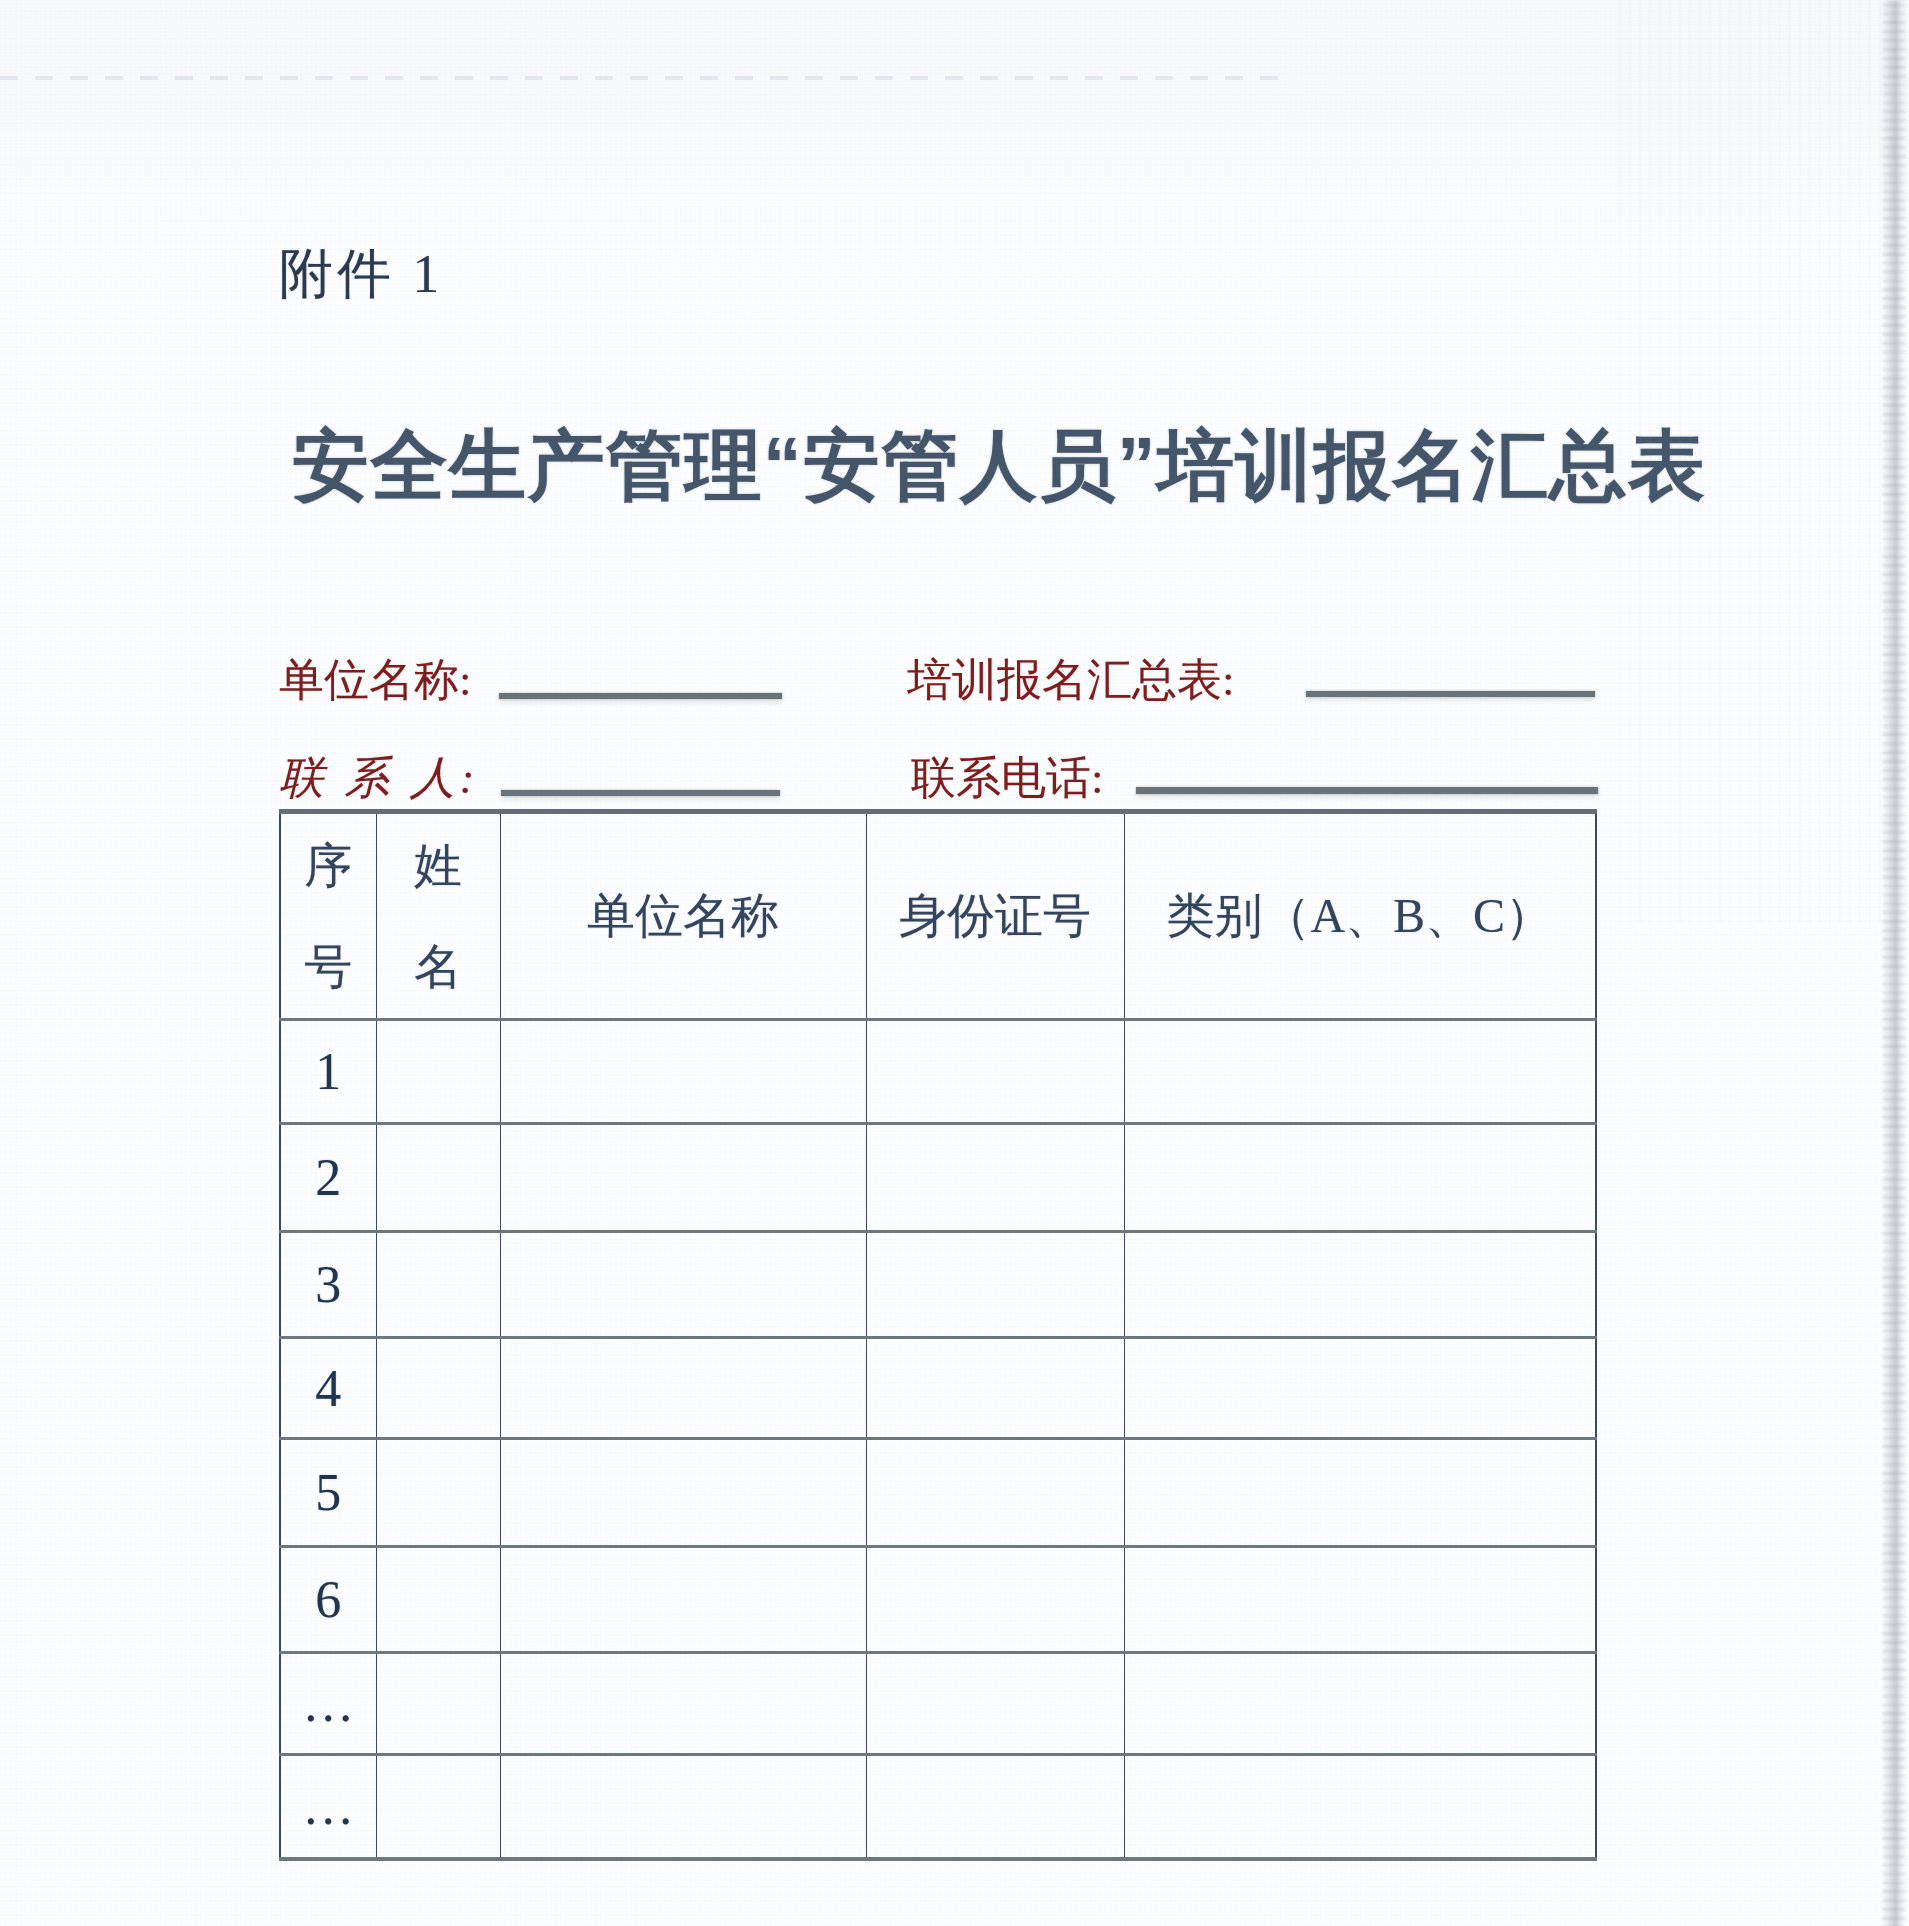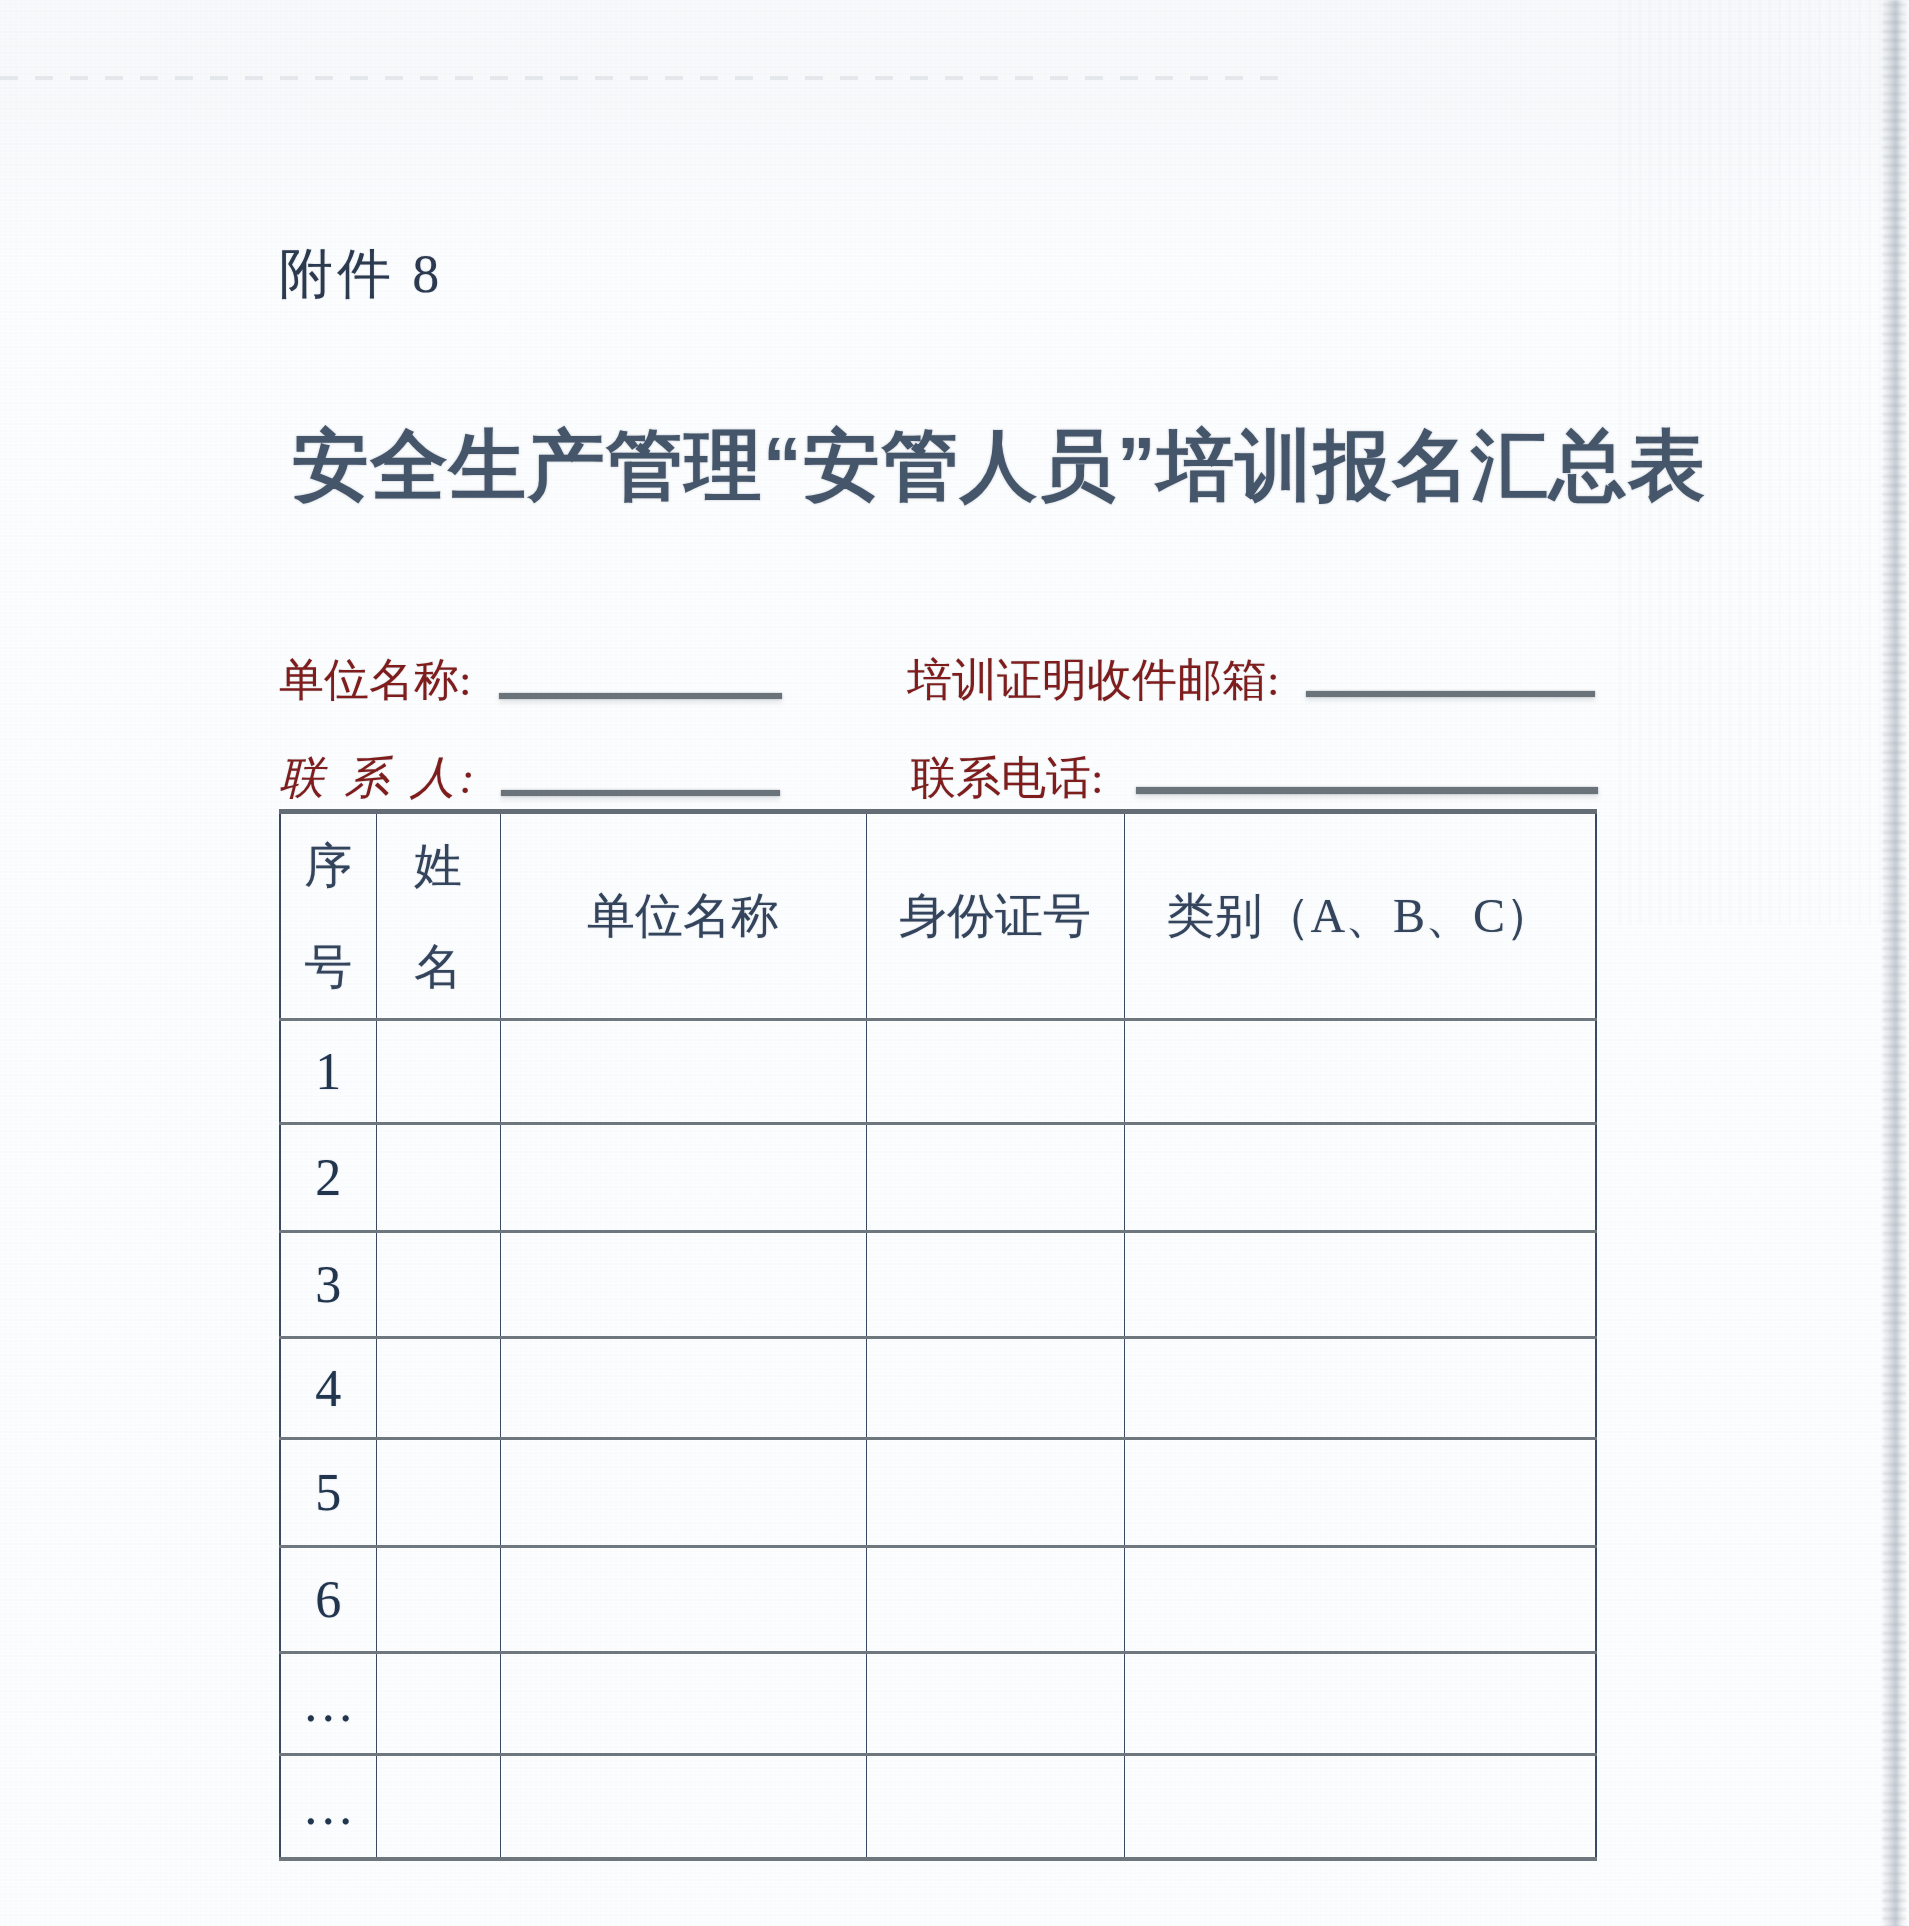--- a/index.html
+++ b/index.html
@@ -86,29 +86,29 @@
     position:absolute; left:1618px; top:0; width:270px; height:925px; pointer-events:none;
     background:repeating-linear-gradient(90deg, rgba(130,142,156,.025) 0 3.5px, rgba(255,255,255,0) 3.5px 10px);
   }
 </style>
 </head>
 <body>
 
 <div id="page">
   <div id="content">
 
-    <div class="txt attach">附件 8</div>
+    <div class="txt attach">附件 1</div>
 
     <div class="txt title">安全生产管理“安管人员”培训报名汇总表</div>
 
     <div class="txt flabel" style="left:279px; top:650px;">单位名称:</div>
     <div class="ubar" style="left:499px; top:693px; width:283px;">
       <span class="blank"></span>
     </div>
-    <div class="txt flabel" style="left:907px; top:650px;">培训证明收件邮箱:</div>
+    <div class="txt flabel" style="left:907px; top:650px;">培训报名汇总表:</div>
     <div class="ubar" style="left:1306px; top:691px; width:289px;">
       <span class="blank"></span>
     </div>
 
     <div class="txt flabel spaced" style="left:279px; top:748px;">联 系 人:</div>
     <div class="ubar" style="left:501px; top:790px; width:279px;">
       <span class="blank"></span>
     </div>
     <div class="txt flabel" style="left:911px; top:748px;">联系电话:</div>
     <div class="ubar" style="left:1136px; top:787px; width:462px; height:7px;">

